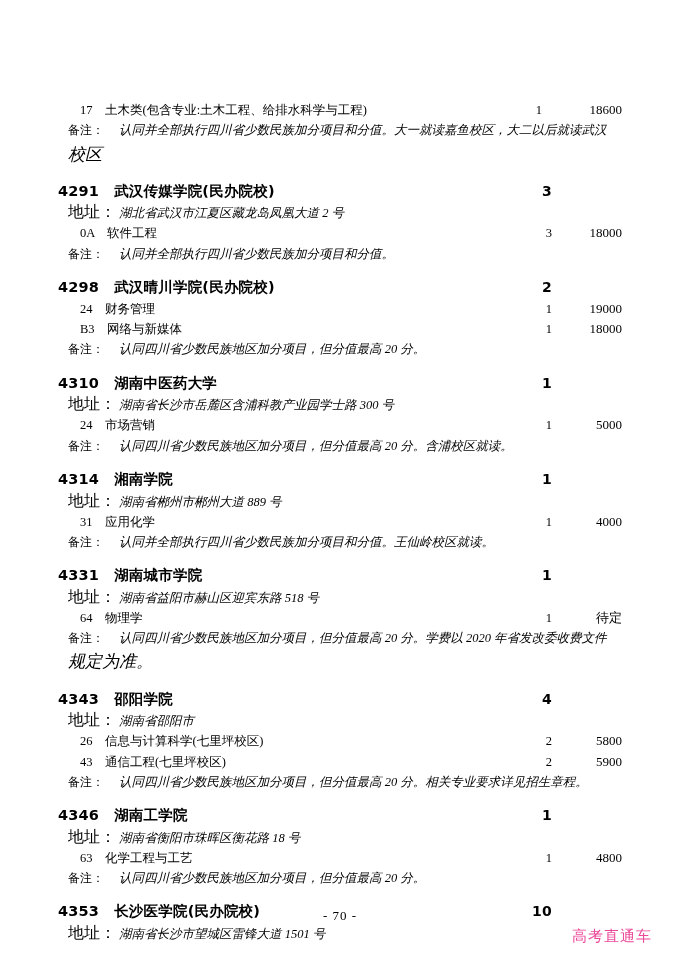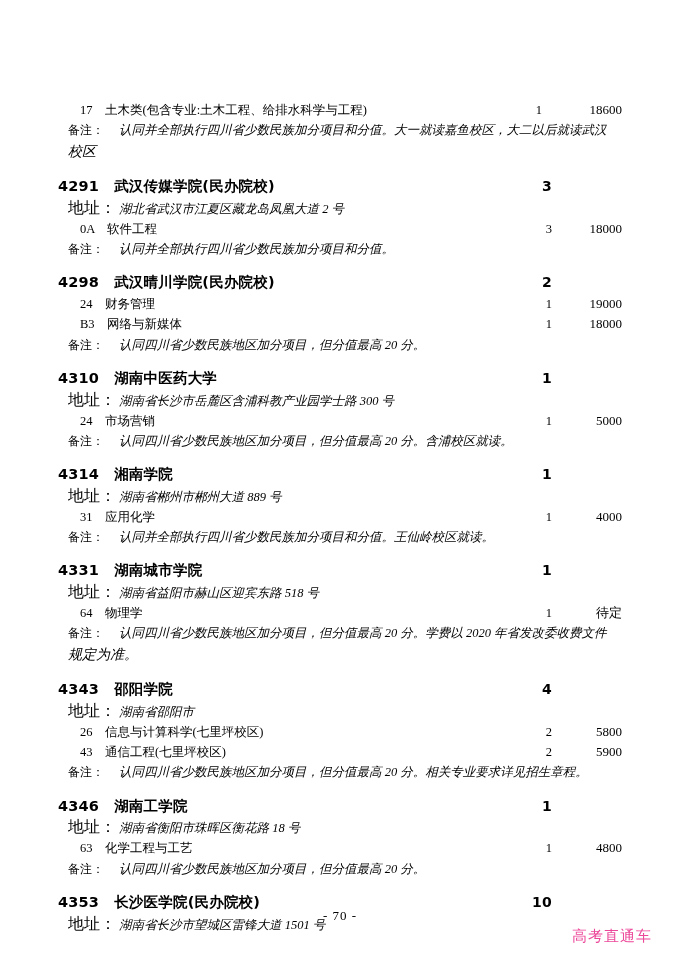--- a/index.html
+++ b/index.html
@@ -93,21 +93,21 @@
     line-height: 1.6;
   }
   .note .lab {
     font-style: normal;
     font-family: "DejaVu Sans", sans-serif;
     font-size: 12px;
     margin-right: 15px;
   }
   .note-cont {
     padding-left: 10px;
-    font-size: 14px;
+    font-size: 17px;
     font-style: italic;
     line-height: 1.6;
   }
   .topblock .major {
     padding-left: 22px;
     gap: 10px;
   }
   .footer {
     position: absolute;
     left: 0;

